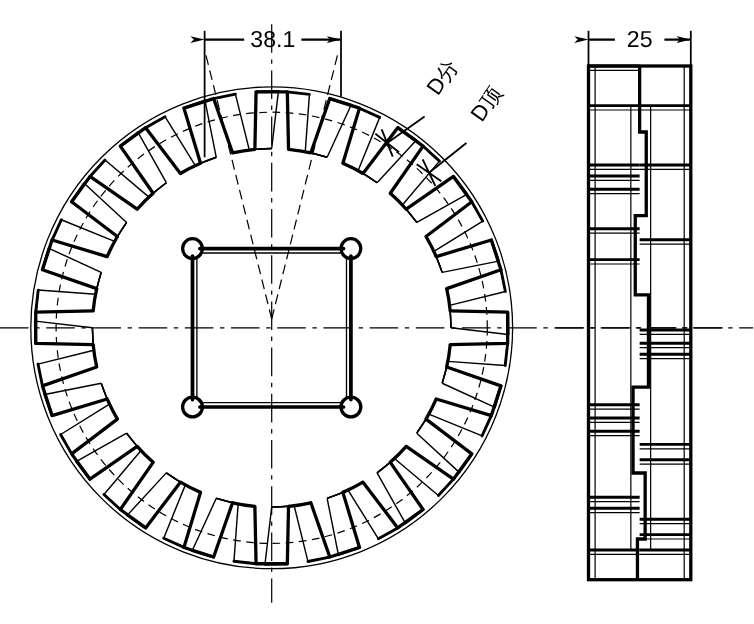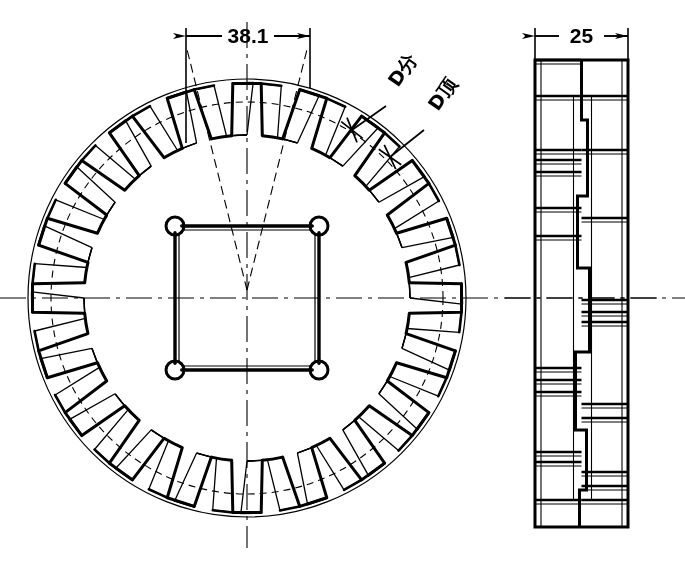--- a/index.html
+++ b/index.html
@@ -1,18 +1,18 @@
 <!DOCTYPE html>
 <html><head>
 <meta charset="utf-8">
 <style>
   html,body{margin:0;padding:0;background:#ffffff;}
   body{width:685px;height:567px;overflow:hidden;
        font-family:"Liberation Sans", sans-serif;}
-  #root{position:relative;width:685px;height:567px;background:#fff;font-weight:bold;}
+  #root{position:relative;width:685px;height:567px;background:#fff;}
   svg{display:block;}
   .dimtext{font-family:"Liberation Sans", sans-serif;font-size:21px;fill:#000;}
   .cjk{font-family:"DejaVu Sans", sans-serif;font-size:19px;fill:#000;}
 </style>
 </head>
 <body>
 
 <div id="root">
   <svg width="685" height="567" viewBox="0 0 685 567">
     <defs>

